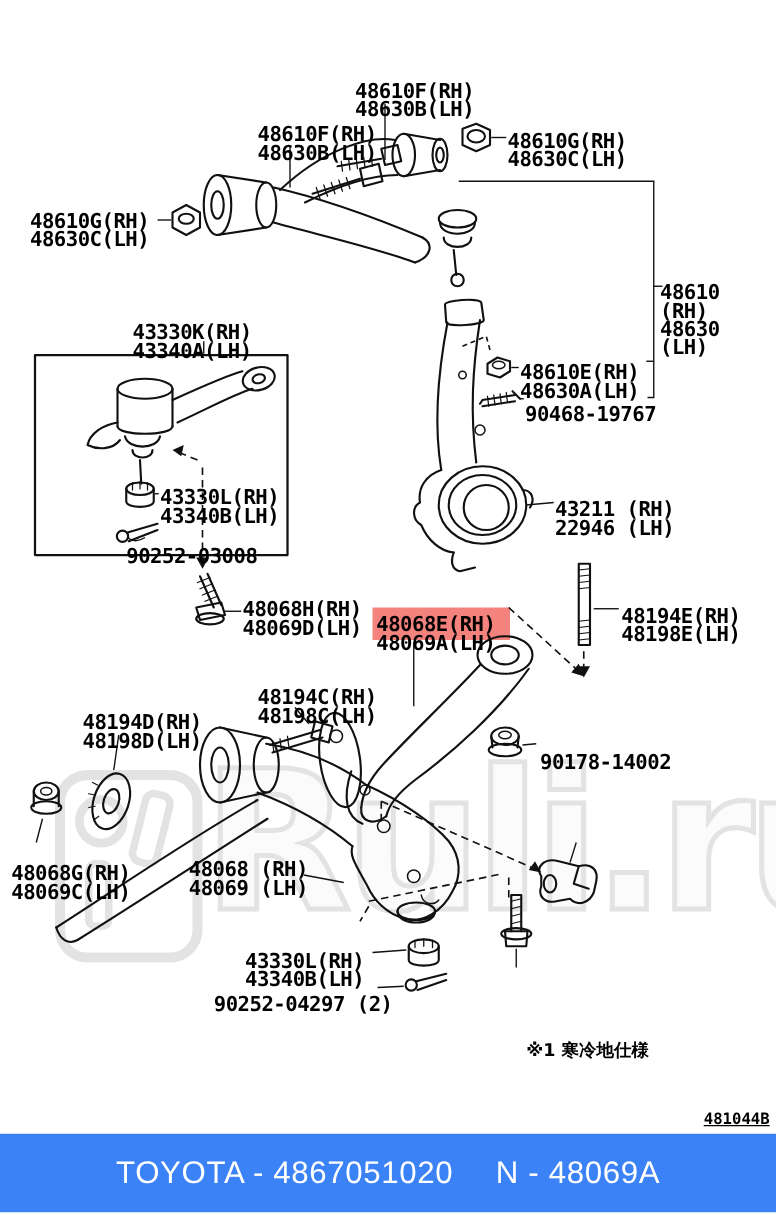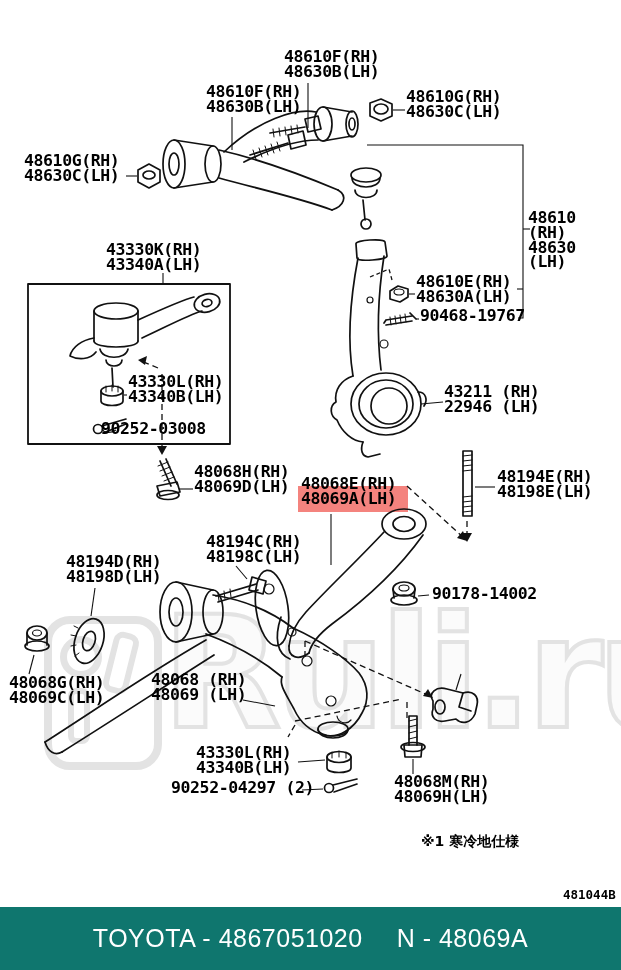--- a/index.html
+++ b/index.html
@@ -15,28 +15,28 @@
           border:6px solid #e3e3e3;border-radius:10px;transform:rotate(14deg);}
   .wm-dot{position:absolute;left:16px;top:64px;width:10px;height:44px;
           border:6px solid #e3e3e3;border-radius:8px;}
   .wm-text{position:absolute;left:126px;top:596px;
            font:700 155px/1 "DejaVu Sans", sans-serif;color:#fbfbfb;
            -webkit-text-stroke:4px #e3e3e3;letter-spacing:-6px;}
   
   #drawing{position:absolute;left:0;top:0;z-index:1;}
   
   .lbl{position:absolute;z-index:3;color:#000;white-space:pre-line;
-       font:700 16.5px/14.8px "DejaVu Sans Mono", monospace;letter-spacing:-0.4px;}
+       font:700 16.5px/14.8px "DejaVu Sans Mono", monospace;letter-spacing:-0.4px;margin-top:16px;}
   .note{position:absolute;z-index:3;color:#000;
         font:700 14px/16px "DejaVu Sans", sans-serif;}
   .figcode{position:absolute;z-index:3;color:#000;
-           font:700 12.5px/13px "DejaVu Sans Mono", monospace;}
+           font:700 12.5px/13px "DejaVu Sans Mono", monospace;text-decoration:underline;}
   
   .footer{position:absolute;left:0;top:907px;width:621px;height:63px;z-index:4;
-          background:#0f766e;display:flex;align-items:center;justify-content:center;
+          background:#3b82f6;display:flex;align-items:center;justify-content:center;
           gap:34px;color:#ffffff;font:400 25px "Liberation Sans", sans-serif;
           letter-spacing:0.5px;}
 </style>
 </head>
 <body>
 
 <div id="page">
 
   <div class="wm">
     <div class="wm-logo">
@@ -317,22 +317,20 @@
   <div class="lbl" style="left:66px;top:555px">48194D(RH)
 48198D(LH)</div>
   <div class="lbl" style="left:432px;top:587px">90178-14002</div>
   <div class="lbl" style="left:9px;top:676px">48068G(RH)
 48069C(LH)</div>
   <div class="lbl" style="left:151px;top:673px">48068 (RH)
 48069 (LH)</div>
   <div class="lbl" style="left:196px;top:746px">43330L(RH)
 43340B(LH)</div>
   <div class="lbl" style="left:171px;top:781px">90252-04297 (2)</div>
-  <div class="lbl" style="left:394px;top:775px">48068M(RH)
-48069H(LH)</div>
 
   <div class="note" style="left:421px;top:833px">※1  寒冷地仕様</div>
   <div class="figcode" style="left:563px;top:888px">481044B</div>
 
   <div class="footer">
     <span>TOYOTA - 4867051020</span>
     <span>N - 48069A</span>
   </div>
 
 </div>

